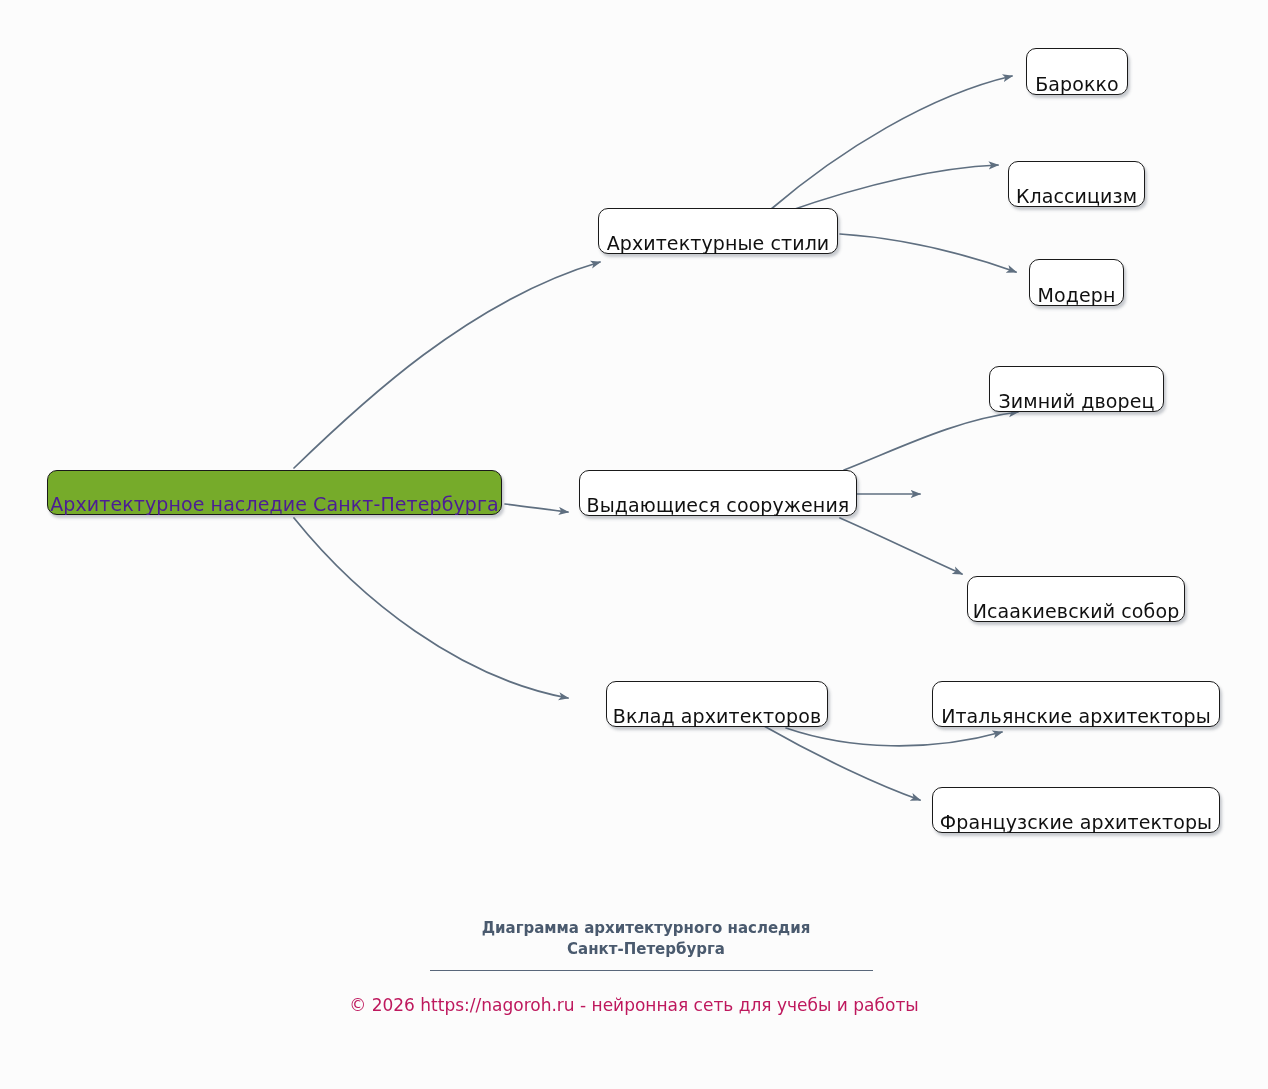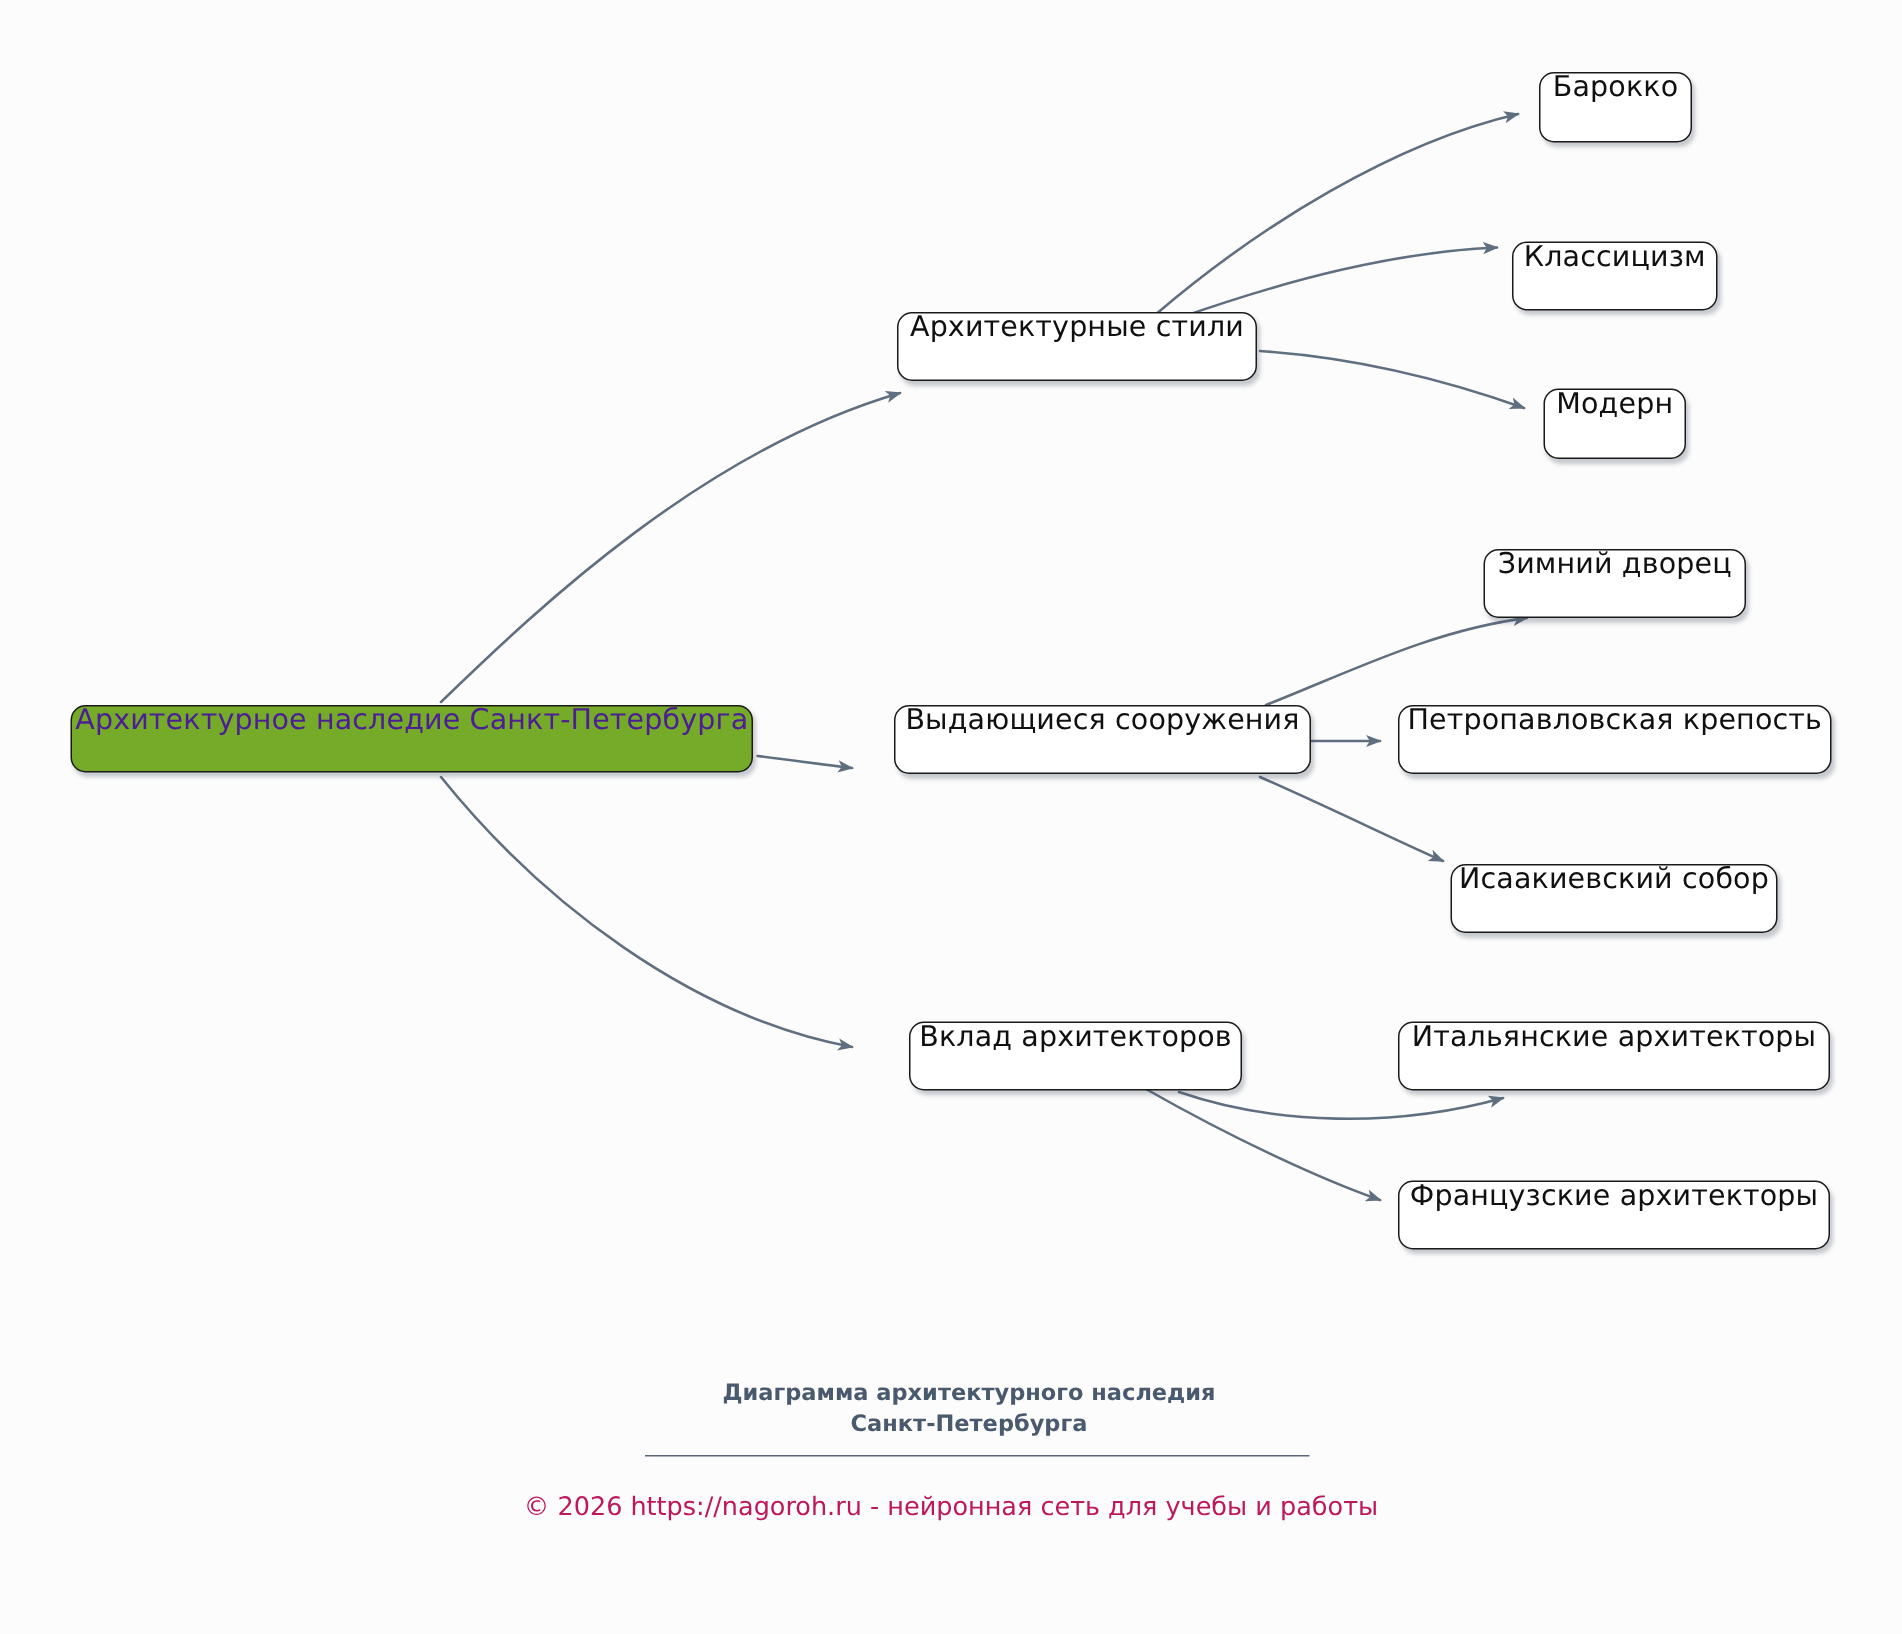--- a/index.html
+++ b/index.html
@@ -41,21 +41,21 @@
     stroke-linecap: round;
   }
 
   .node-box {
     position: absolute;
     box-sizing: border-box;
     border: 1.6px solid #1a1a1a;
     border-radius: 10px;
     background: #ffffff;
     display: flex;
-    align-items: flex-start;
+    align-items: flex-end;
     justify-content: center;
     box-shadow: 2px 3px 3px rgba(70, 80, 95, 0.30);
     white-space: nowrap;
   }
 
   .node-label {
     font-size: 19px;
     color: #101010;
     letter-spacing: 0.1px;
     line-height: 1;
@@ -148,28 +148,25 @@
   <div class="node-box" style="left:1026px; top:48px; width:102px; height:47px;">
     <span class="node-label">Барокко</span>
   </div>
   <div class="node-box" style="left:1008px; top:161px; width:137px; height:46px;">
     <span class="node-label">Классицизм</span>
   </div>
   <div class="node-box" style="left:1029px; top:259px; width:95px; height:47px;">
     <span class="node-label">Модерн</span>
   </div>
 
-  <div class="node-box" style="left:596px; top:470px; width:278px; height:46px;">
+  <div class="node-box" style="left:579px; top:470px; width:278px; height:46px;">
     <span class="node-label">Выдающиеся сооружения</span>
   </div>
   <div class="node-box" style="left:989px; top:366px; width:175px; height:46px;">
     <span class="node-label">Зимний дворец</span>
-  </div>
-  <div class="node-box" style="left:932px; top:470px; width:289px; height:46px;">
-    <span class="node-label">Петропавловская крепость</span>
   </div>
   <div class="node-box" style="left:967px; top:576px; width:218px; height:46px;">
     <span class="node-label">Исаакиевский собор</span>
   </div>
 
   <div class="node-box" style="left:606px; top:681px; width:222px; height:46px;">
     <span class="node-label">Вклад архитекторов</span>
   </div>
   <div class="node-box" style="left:932px; top:681px; width:288px; height:46px;">
     <span class="node-label">Итальянские архитекторы</span>

